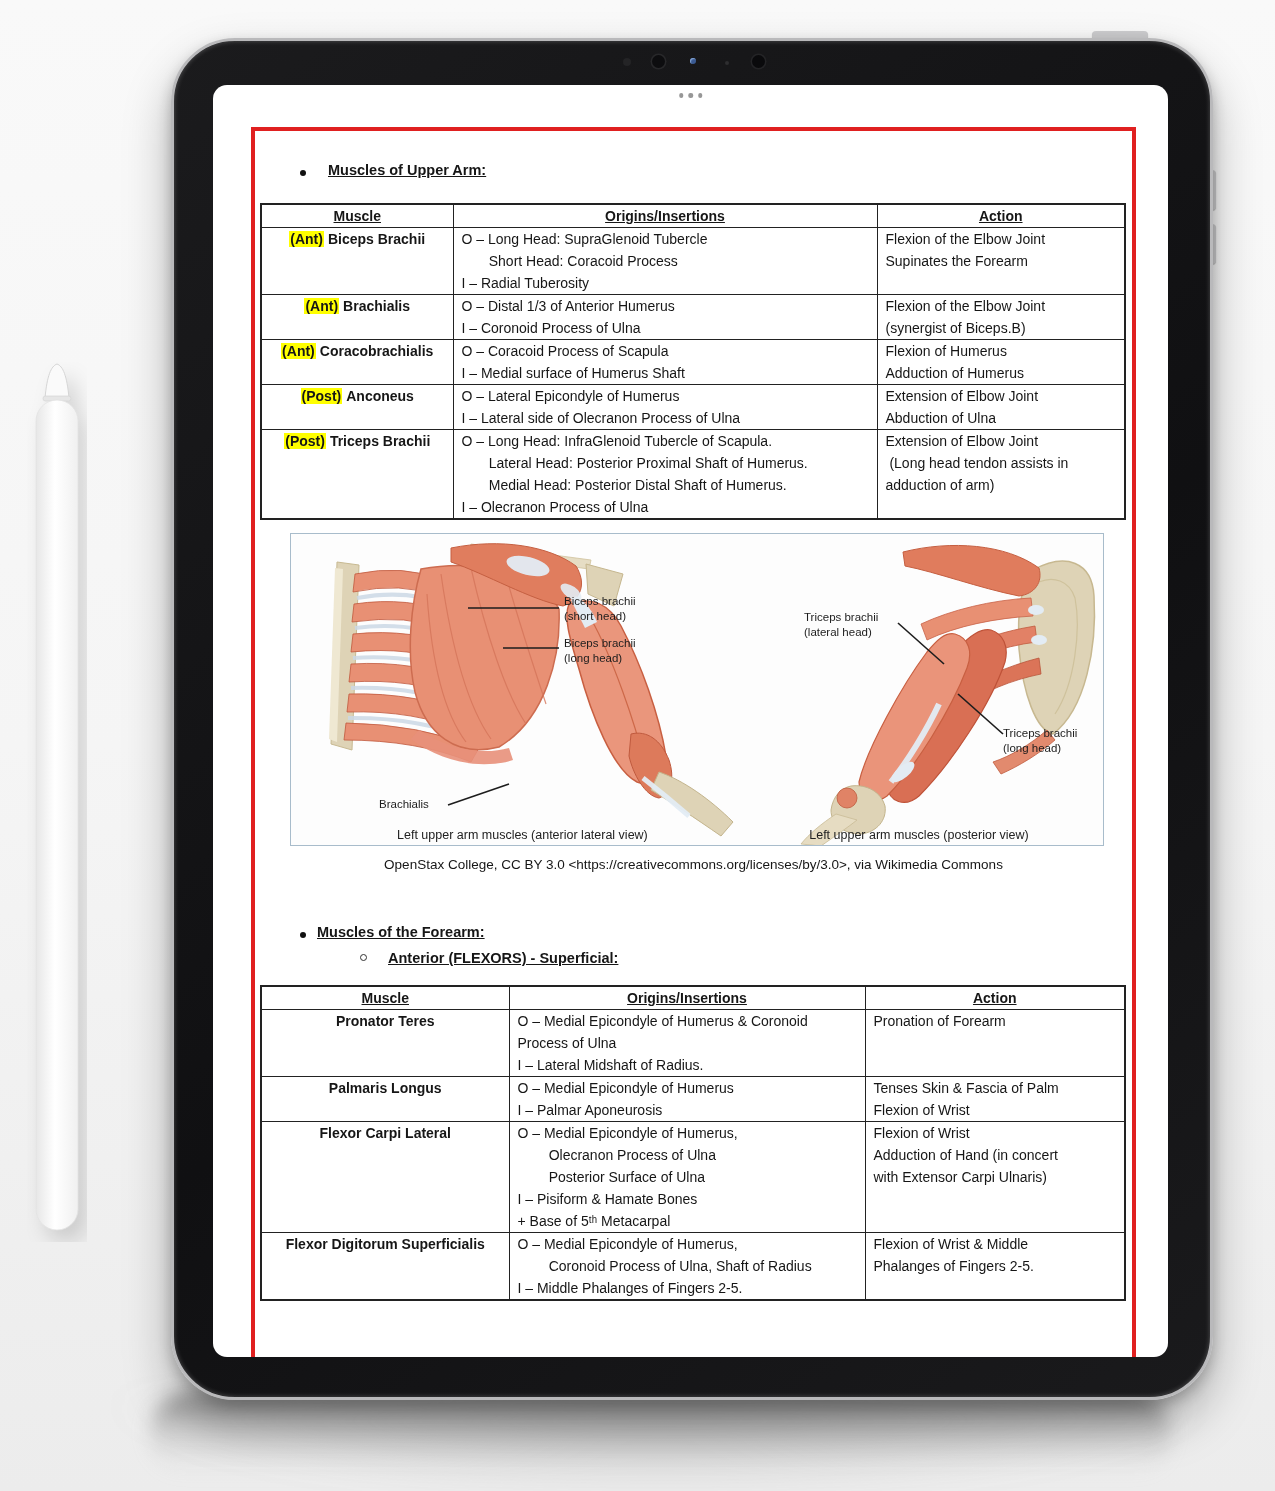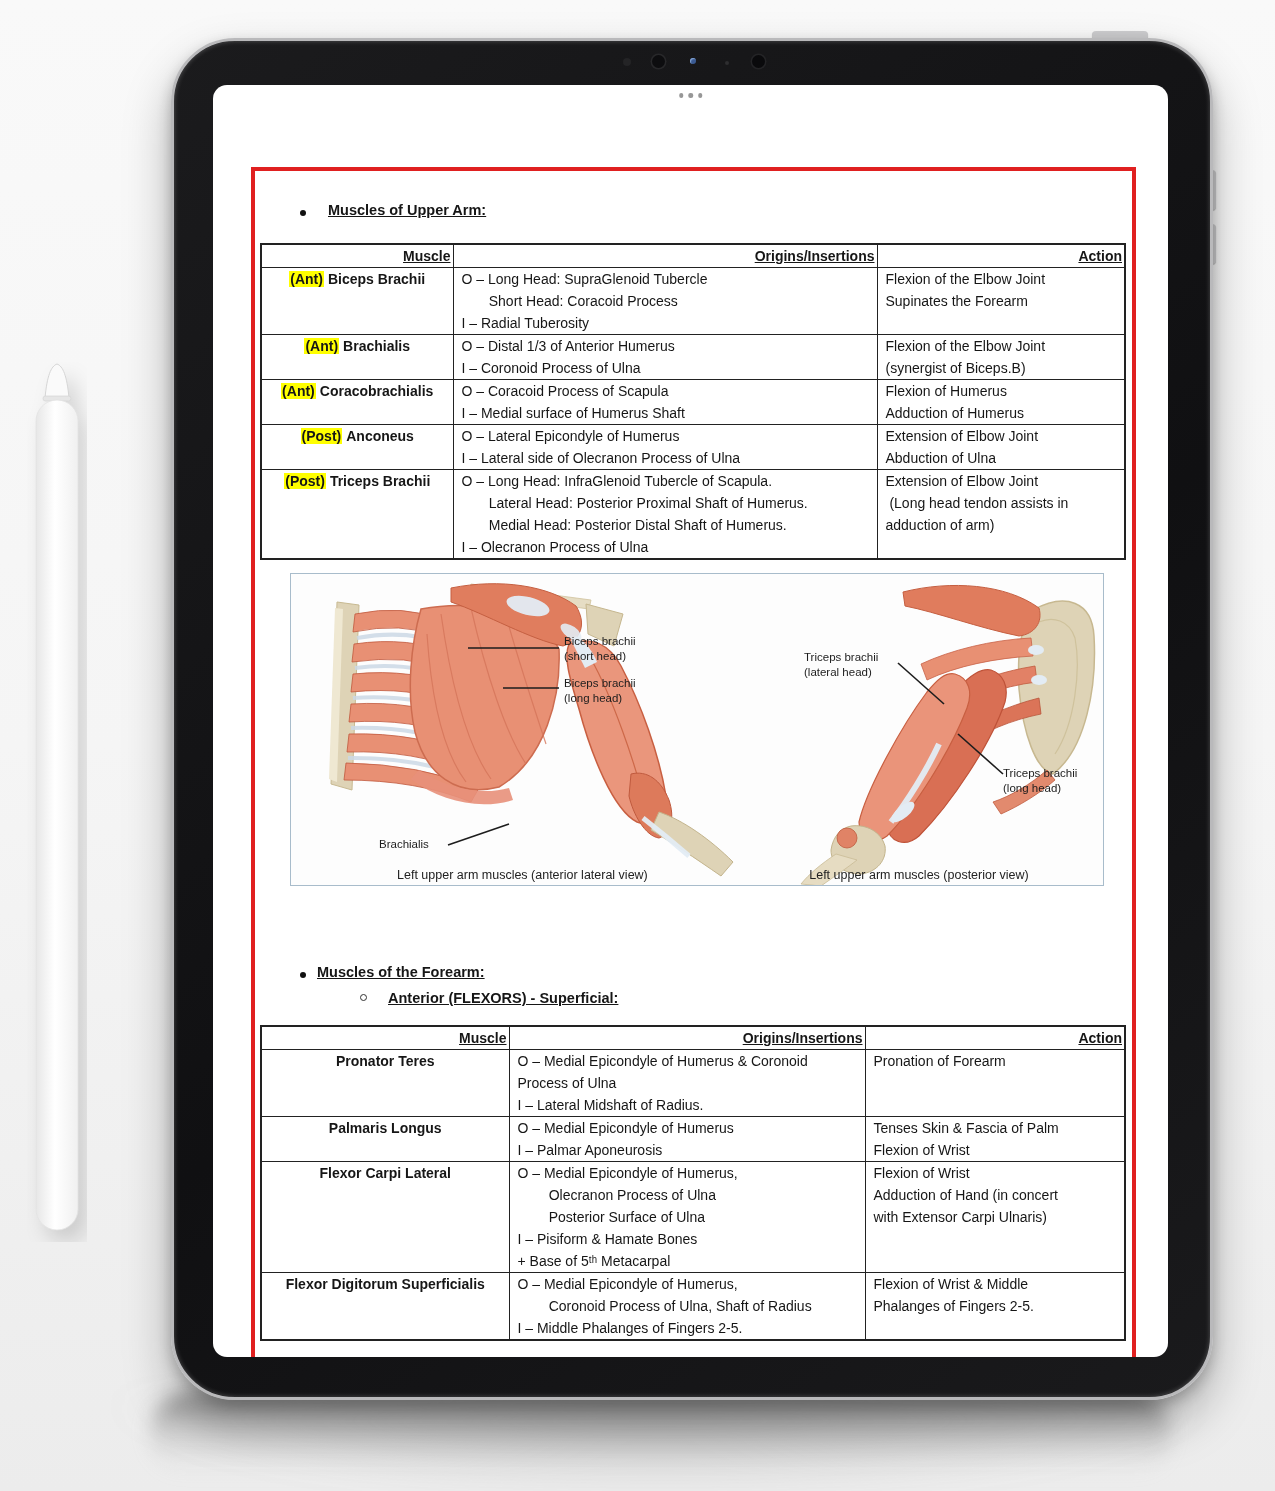--- a/index.html
+++ b/index.html
@@ -28,30 +28,30 @@
     border:3px solid #b9b9bb;box-sizing:border-box;
     box-shadow:inset 0 0 5px rgba(255,255,255,.25),0 24px 48px rgba(0,0,0,.28),0 6px 14px rgba(0,0,0,.22);}
   .cam{position:absolute;border-radius:50%;}
   .screen{position:absolute;left:39px;top:44px;width:955px;height:1272px;background:#ffffff;
     border-radius:14px;overflow:hidden;}
   .mt-dots{position:absolute;top:8px;left:50%;transform:translateX(-50%);display:flex;gap:5px;}
   .mt-dots i{width:4.5px;height:4.5px;border-radius:50%;background:#979797;display:block;}
 
   
   .doc{position:absolute;left:38px;top:42px;width:877px;height:1270px;background:#fff;
-       border:4px solid var(--red,#e02020);color:#161616;margin-top:40px;}
+       border:4px solid var(--red,#e02020);color:#161616;}
   .bullet{position:absolute;width:6px;height:6px;border-radius:50%;background:#111;}
   .circ{position:absolute;width:7px;height:7px;border-radius:50%;border:1.5px solid #333;box-sizing:border-box;}
   .h1{position:absolute;font-size:14.5px;font-weight:bold;text-decoration:underline;white-space:nowrap;}
   .attr{position:absolute;left:0;width:100%;text-align:center;font-size:13.5px;}
 
   table.mtab{position:absolute;left:5px;width:864px;border-collapse:collapse;table-layout:fixed;
     font-size:14px;line-height:22px;border:2px solid #222;}
   table.mtab th,table.mtab td{border:1.5px solid #222;vertical-align:top;padding:0 8px;box-sizing:border-box;}
-  table.mtab th{font-size:14px;font-weight:bold;text-decoration:underline;text-align:right;height:22px;padding:0 2px;}
+  table.mtab th{font-size:14px;font-weight:bold;text-decoration:underline;text-align:center;height:22px;padding:0 2px;}
   .mcell{text-align:center;font-weight:bold;padding:0 3px !important;}
   .pre{white-space:pre-wrap;}
   .hl{background:var(--hl,#ffff00);}
   .hl:empty{display:none;}
   .hl:not(:empty){margin-right:4px;padding:0 1px;}
   .t1 .co1{width:192px}.t1 .co2{width:424px}.t1 .co3{width:248px}
   .t2 .co1{width:248px}.t2 .co2{width:356px}.t2 .co3{width:260px}
 
   
   .figbox{position:absolute;left:35px;top:402px;width:814px;height:313px;background:#fdfdfd;
@@ -252,20 +252,21 @@
           <div class="flabel" style="left:88px;top:263px;">Brachialis</div>
           <div class="flabel" style="left:513px;top:76px;">Triceps brachii
 (lateral head)</div>
           <div class="flabel" style="left:712px;top:192px;">Triceps brachii
 (long head)</div>
 
           <div class="fcap" style="left:106px;">Left upper arm muscles (anterior lateral view)</div>
           <div class="fcap" style="left:508px;">Left upper arm muscles (posterior view)</div>
         </div>
 
+        <div class="attr" style="top:726px;">OpenStax College, CC BY 3.0 &lt;https://creativecommons.org/licenses/by/3.0&gt;, via Wikimedia Commons</div>
 
         <span class="bullet" style="left:45px;top:801px;"></span>
         <div class="h1" style="left:62px;top:793px;">Muscles of the Forearm:</div>
         <span class="circ" style="left:105px;top:823px;"></span>
         <div class="h1" style="left:133px;top:819px;">Anterior (FLEXORS) - Superficial:</div>
 
         <table class="mtab t2" style="top:854px;">
           <colgroup>
               <col class="co1">
               <col class="co2">

